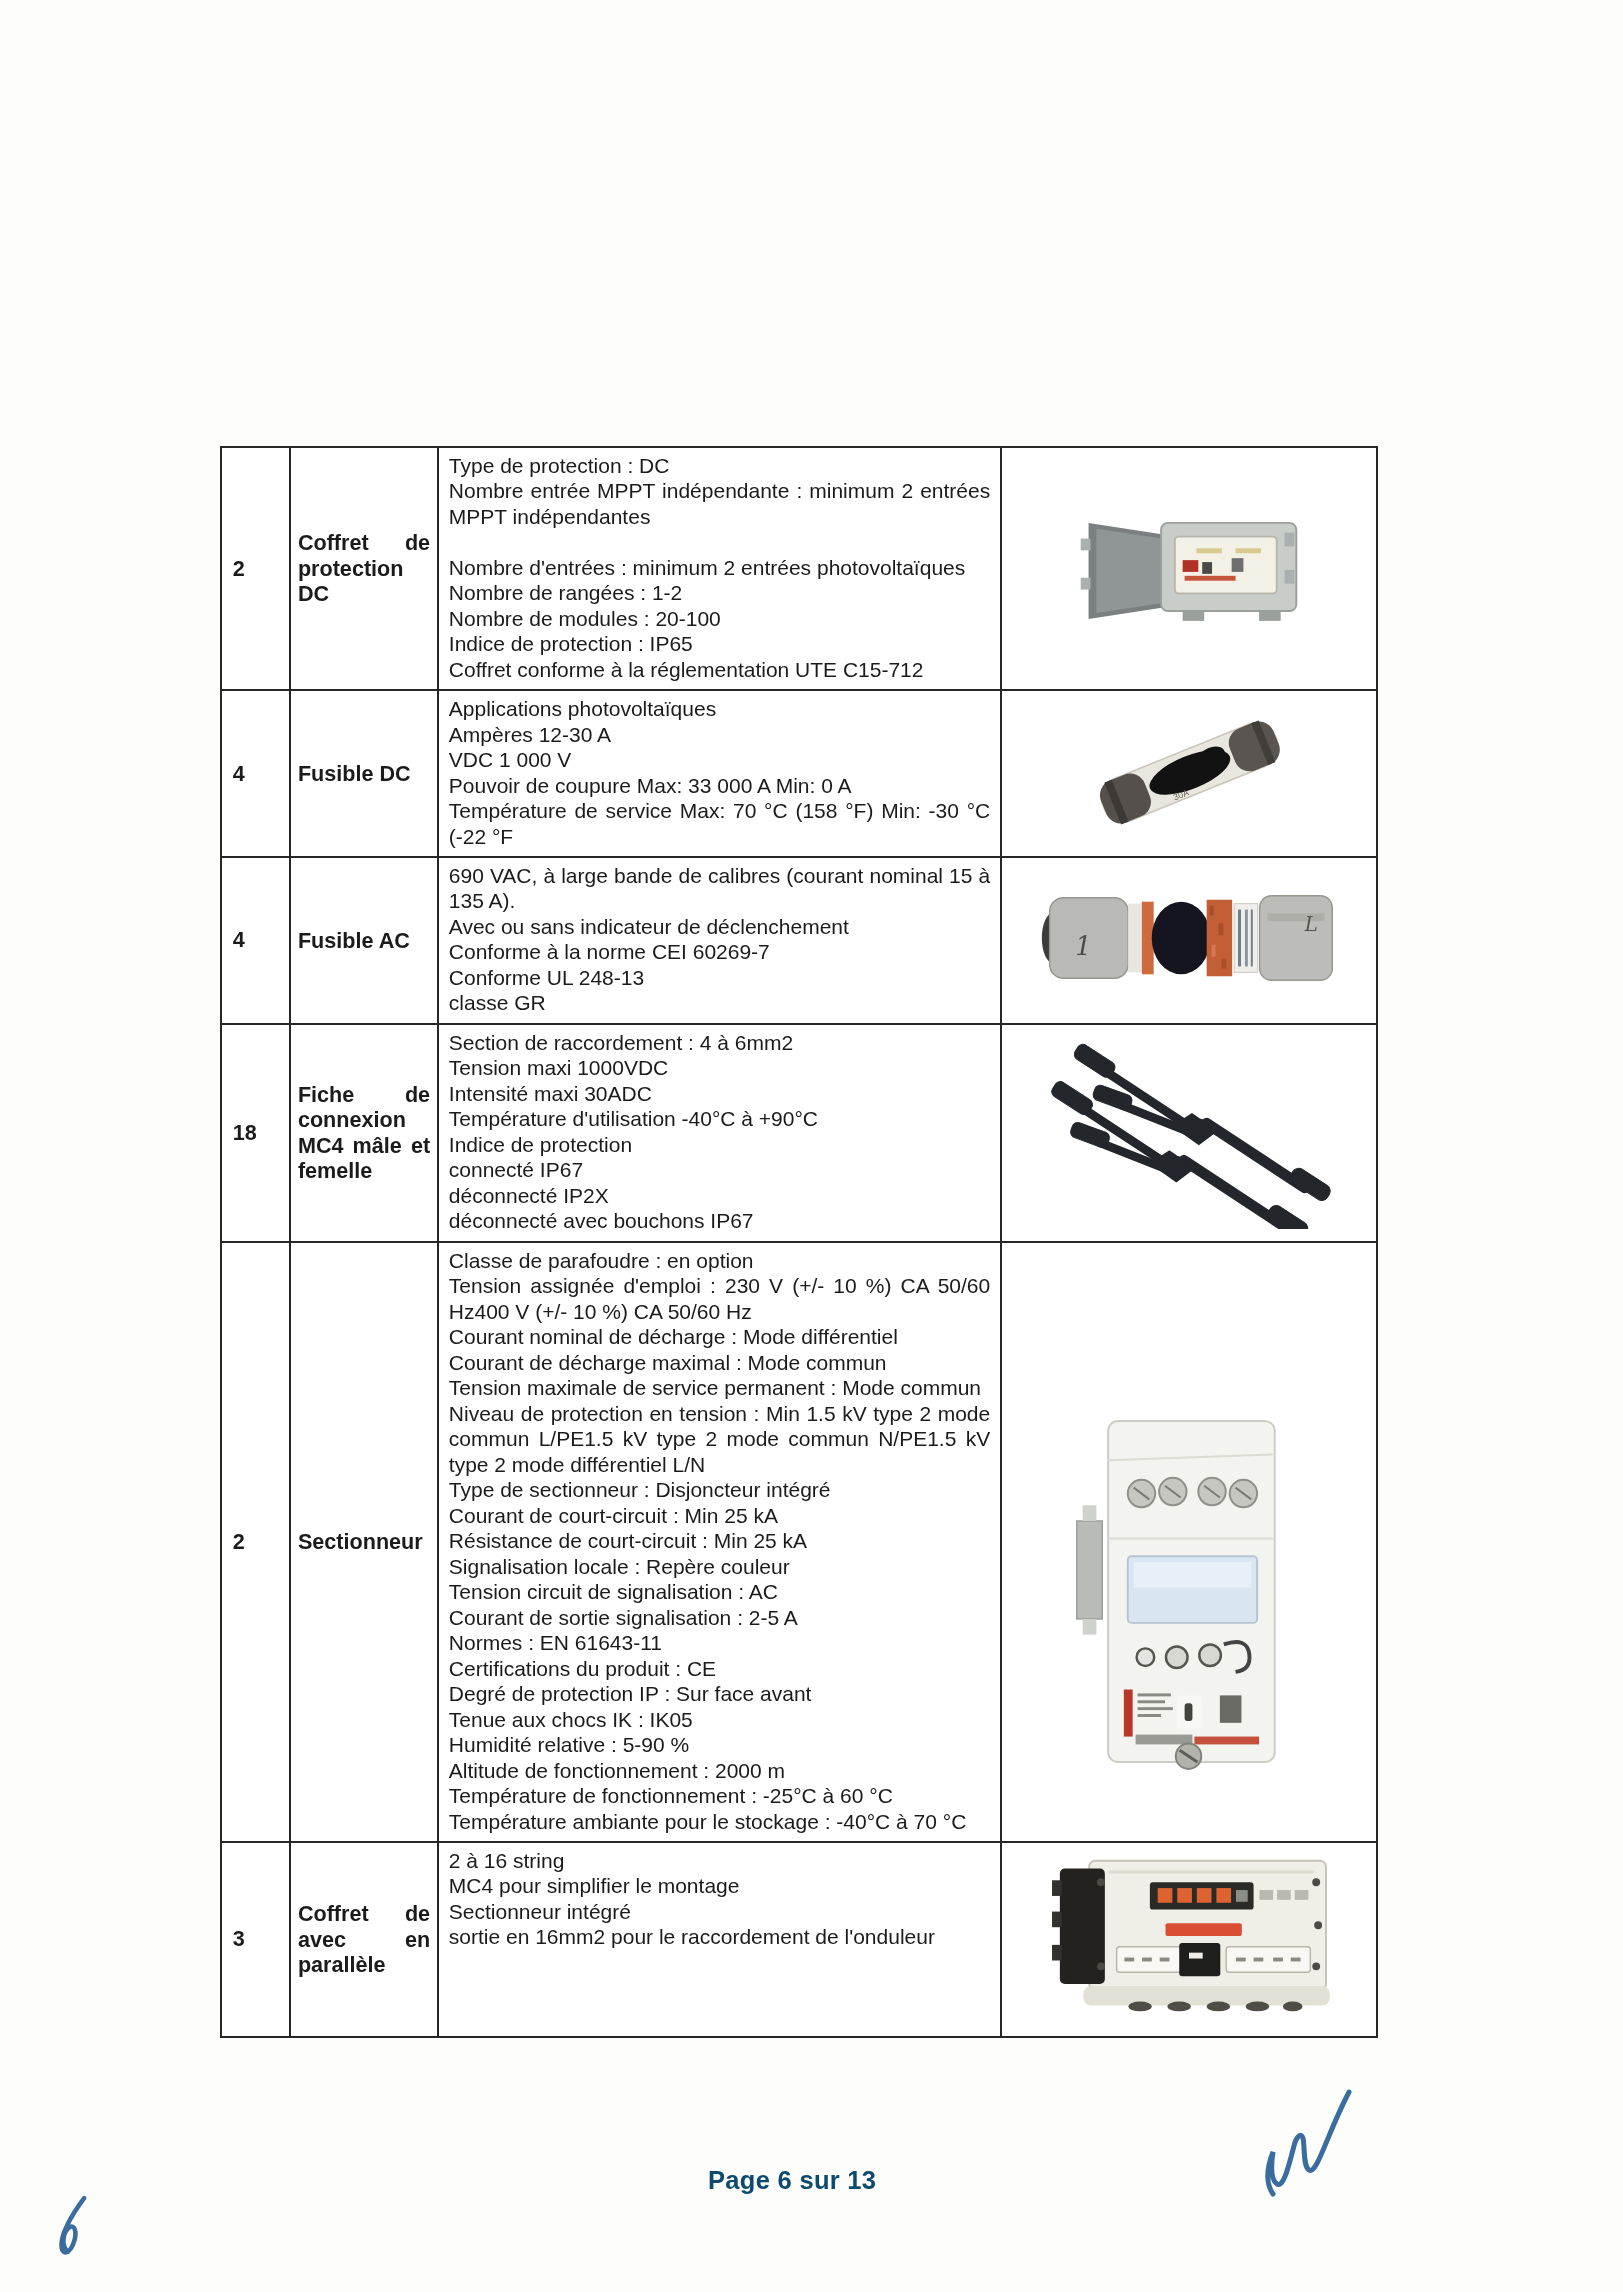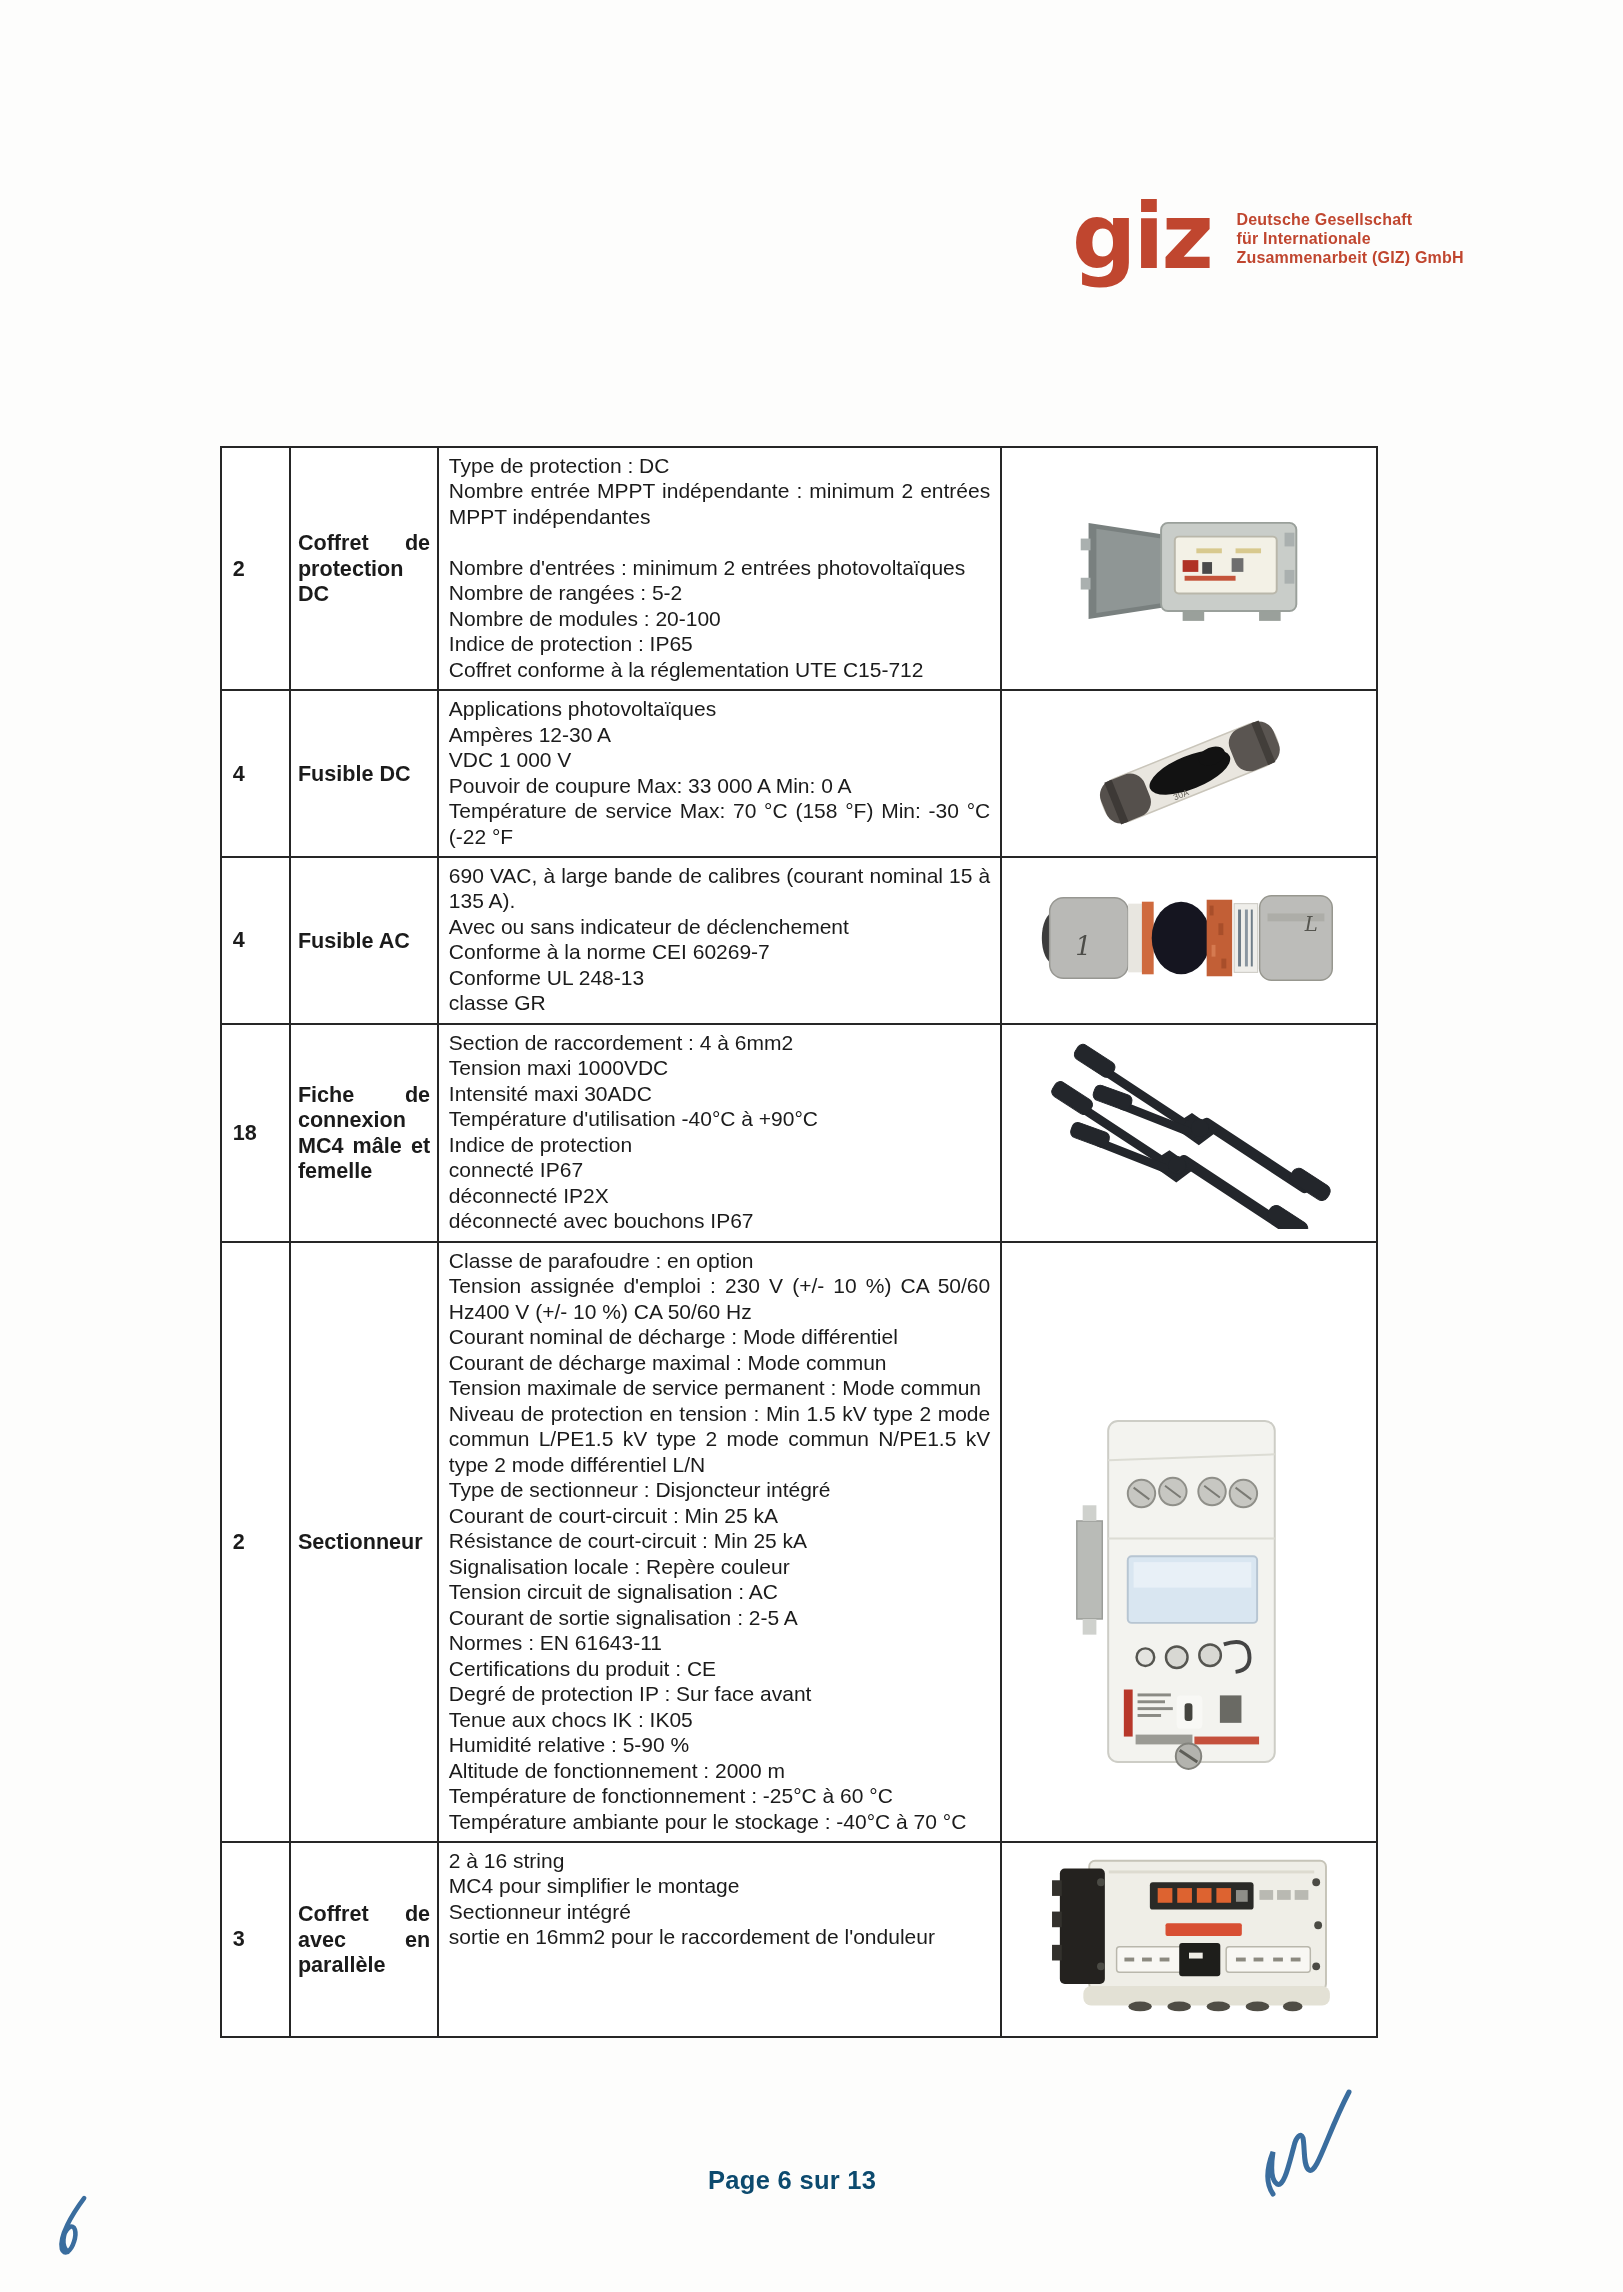--- a/index.html
+++ b/index.html
@@ -38,46 +38,38 @@
     font-size:25.5px; font-weight:bold; color:#0c4a6e; letter-spacing:0.3px;
   }
   .sig-w { position:absolute; left:1260px; top:2086px; }
   .sig-l { position:absolute; left:45px;  top:2192px; }
 </style>
 </head>
 <body>
 
 <div class="page">
 
-  <div class="logo">
-    <div class="logo-brand" style="color:#c0462f">giz</div>
-    <div class="logo-text" style="color:#c0462f">
-      <div>Deutsche Gesellschaft</div>
-      <div>für Internationale</div>
-      <div>Zusammenarbeit (GIZ) GmbH</div>
-    </div>
-  </div>
 
   <table class="spec-table">
     <colgroup>
       <col style="width:69px">
         <col style="width:148px">
         <col style="width:563px">
         <col style="width:376px">
     </colgroup>
     <tbody>
 
       <tr>
         <td class="qty">2</td>
         <td class="name">Coffret de protection DC</td>
         <td class="specs">Type de protection : DC
 Nombre entrée MPPT indépendante : minimum 2 entrées MPPT indépendantes
 
 Nombre d'entrées : minimum 2 entrées photovoltaïques
-Nombre de rangées : 5-2
+Nombre de rangées : 1-2
 Nombre de modules : 20-100
 Indice de protection : IP65
 Coffret conforme à la réglementation UTE C15-712</td>
         <td class="photo">
           <svg width="245" height="123" viewBox="0 0 250 125">
             <polygon points="22,18 100,30 100,104 22,116" fill="#79807f"></polygon>
             <polygon points="30,24 96,34 96,100 30,110" fill="#8f9695"></polygon>
             <rect x="14" y="34" width="10" height="12" fill="#aab0af"></rect>
             <rect x="14" y="74" width="10" height="12" fill="#aab0af"></rect>
             <rect x="96" y="18" width="138" height="90" rx="7" fill="#c9cdc9" stroke="#9aa09b" stroke-width="2"></rect>

